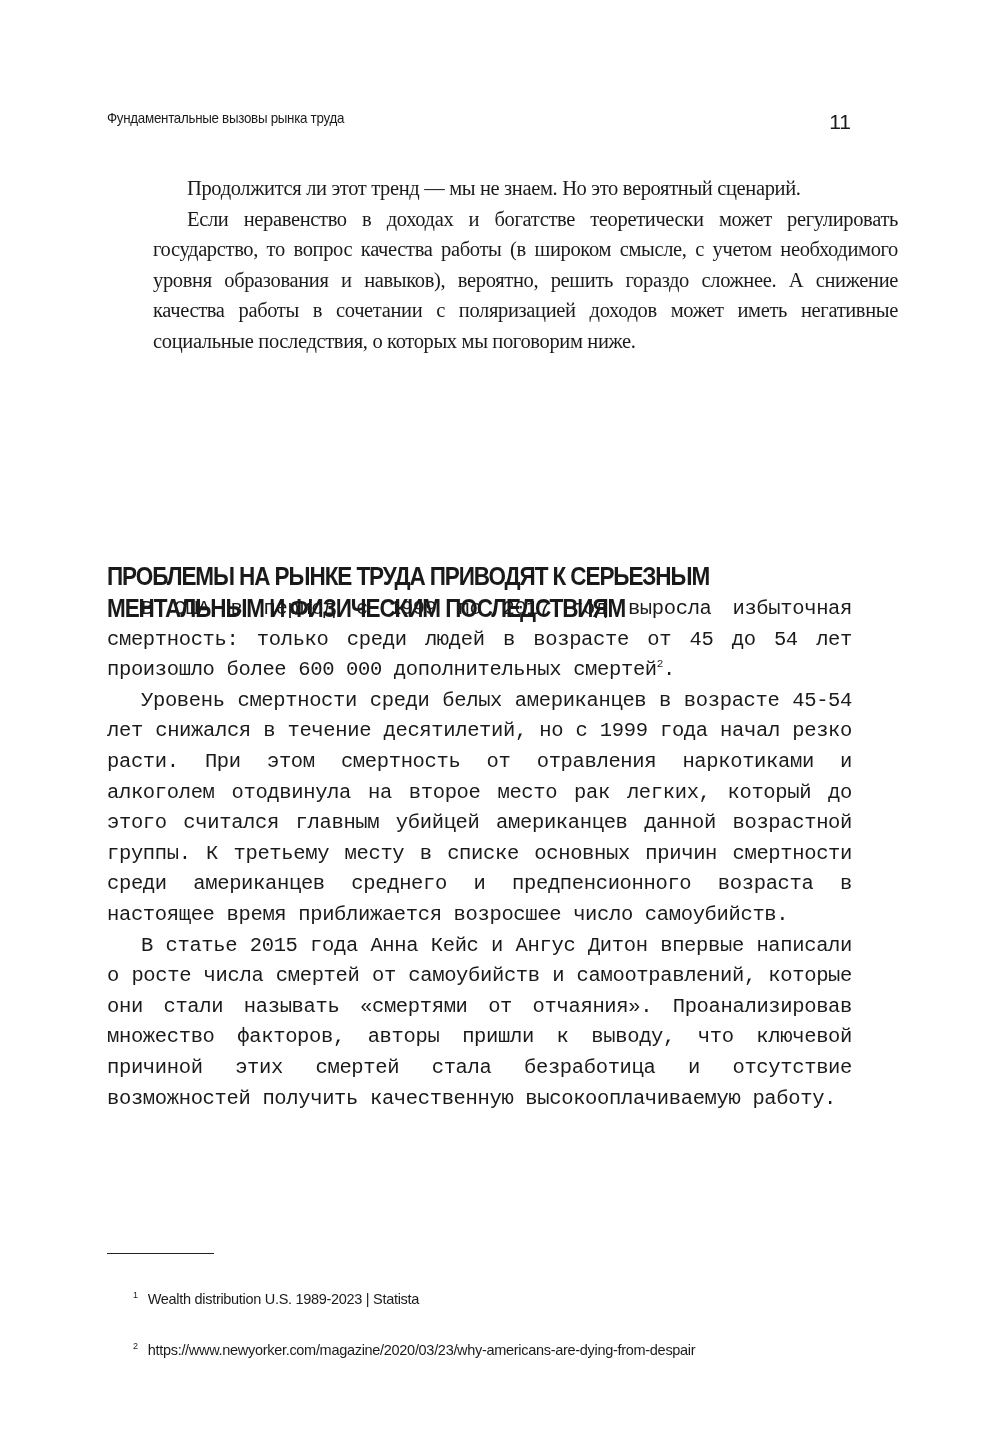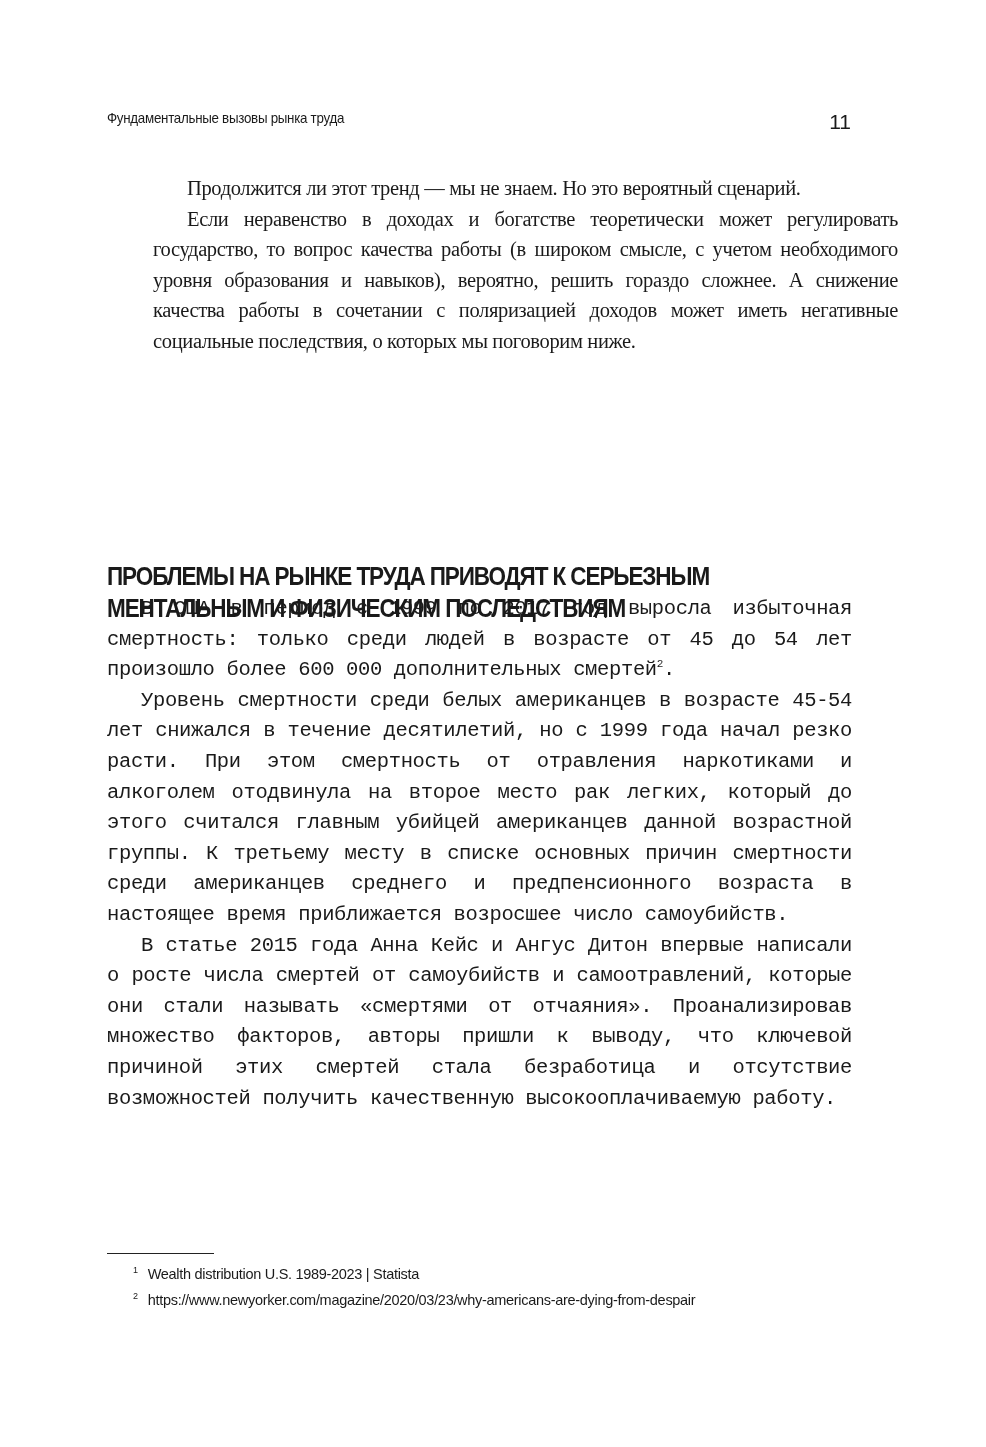--- a/index.html
+++ b/index.html
@@ -12,21 +12,21 @@
   .para { margin:0; text-indent:34px; text-align:justify; text-align-last:left; letter-spacing:-0.35px; }
   .para sup { font-size:11px; line-height:0; vertical-align:super; }
   .heading { position:absolute; left:107px; top:560px; width:760px;
     font-family:"Liberation Sans", sans-serif; font-weight:bold; font-size:25px; line-height:32px;
     letter-spacing:-1.2px; transform:scaleX(0.9); transform-origin:left top; margin:0; text-transform:uppercase; }
   .body2 { position:absolute; left:107px; top:594px; width:745px;
     font-family:Liberation Mono, monospace; font-size:20.5px; line-height:30.6px; }
   .footnote-rule { position:absolute; left:107px; top:1253px; width:107px; height:1px; background:#222; }
   .footnotes { position:absolute; left:133px; top:1259px; width:740px;
     font-family:"Liberation Sans", sans-serif; font-size:14.5px; line-height:22px; letter-spacing:-0.3px; }
-  .fn { white-space:nowrap; }
+  .fn { white-space:nowrap;margin-top:25px; }
   .fn-mark { font-size:9px; vertical-align:super; margin-right:10px; }
 </style>
 </head>
 <body>
 
 <div class="running-head">Фундаментальные вызовы рынка труда</div>
 <div class="page-number">11</div>
 
 <div class="body">
   <p class="para">Продолжится ли этот тренд — мы не знаем. Но это вероятный сценарий.</p>

